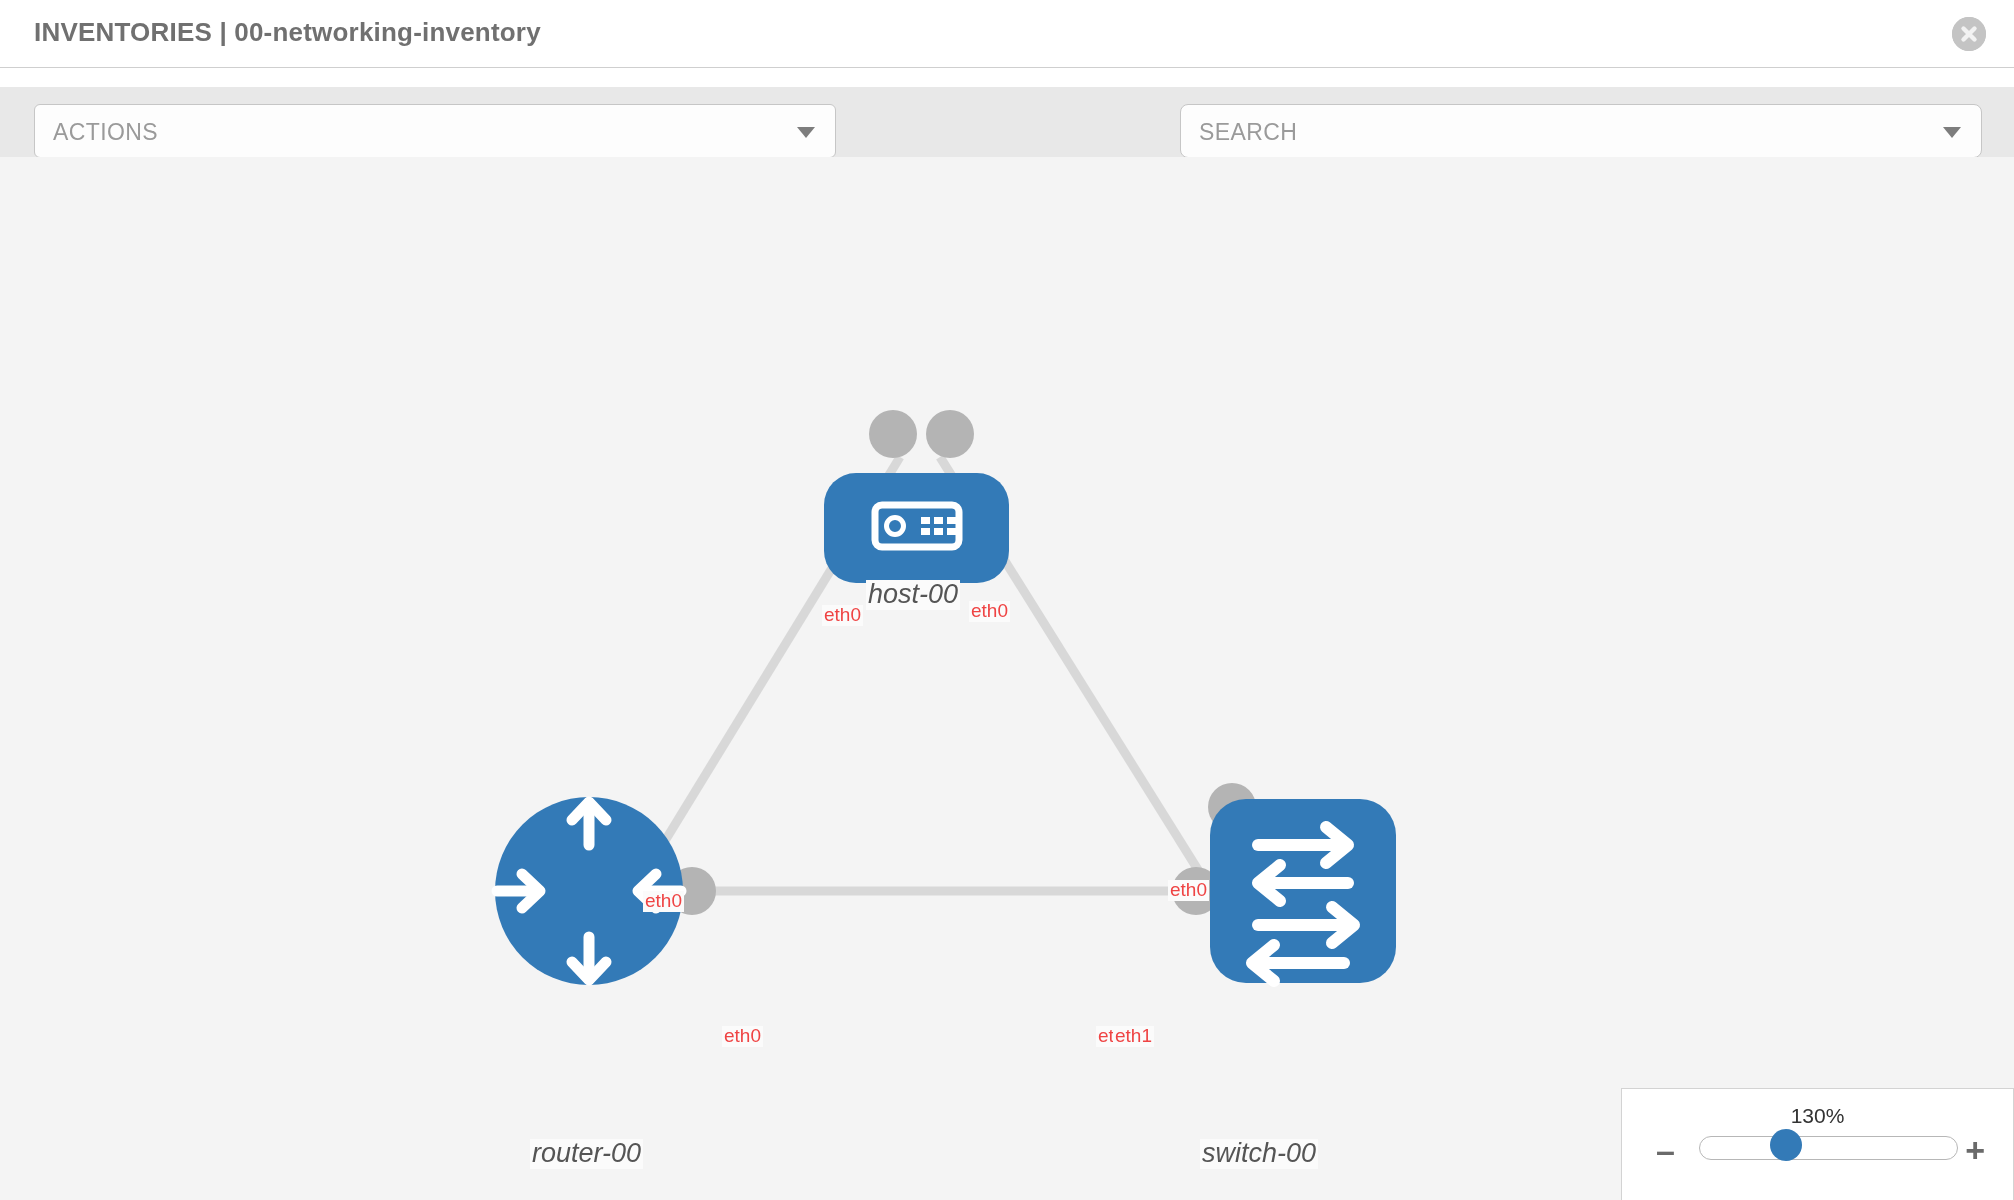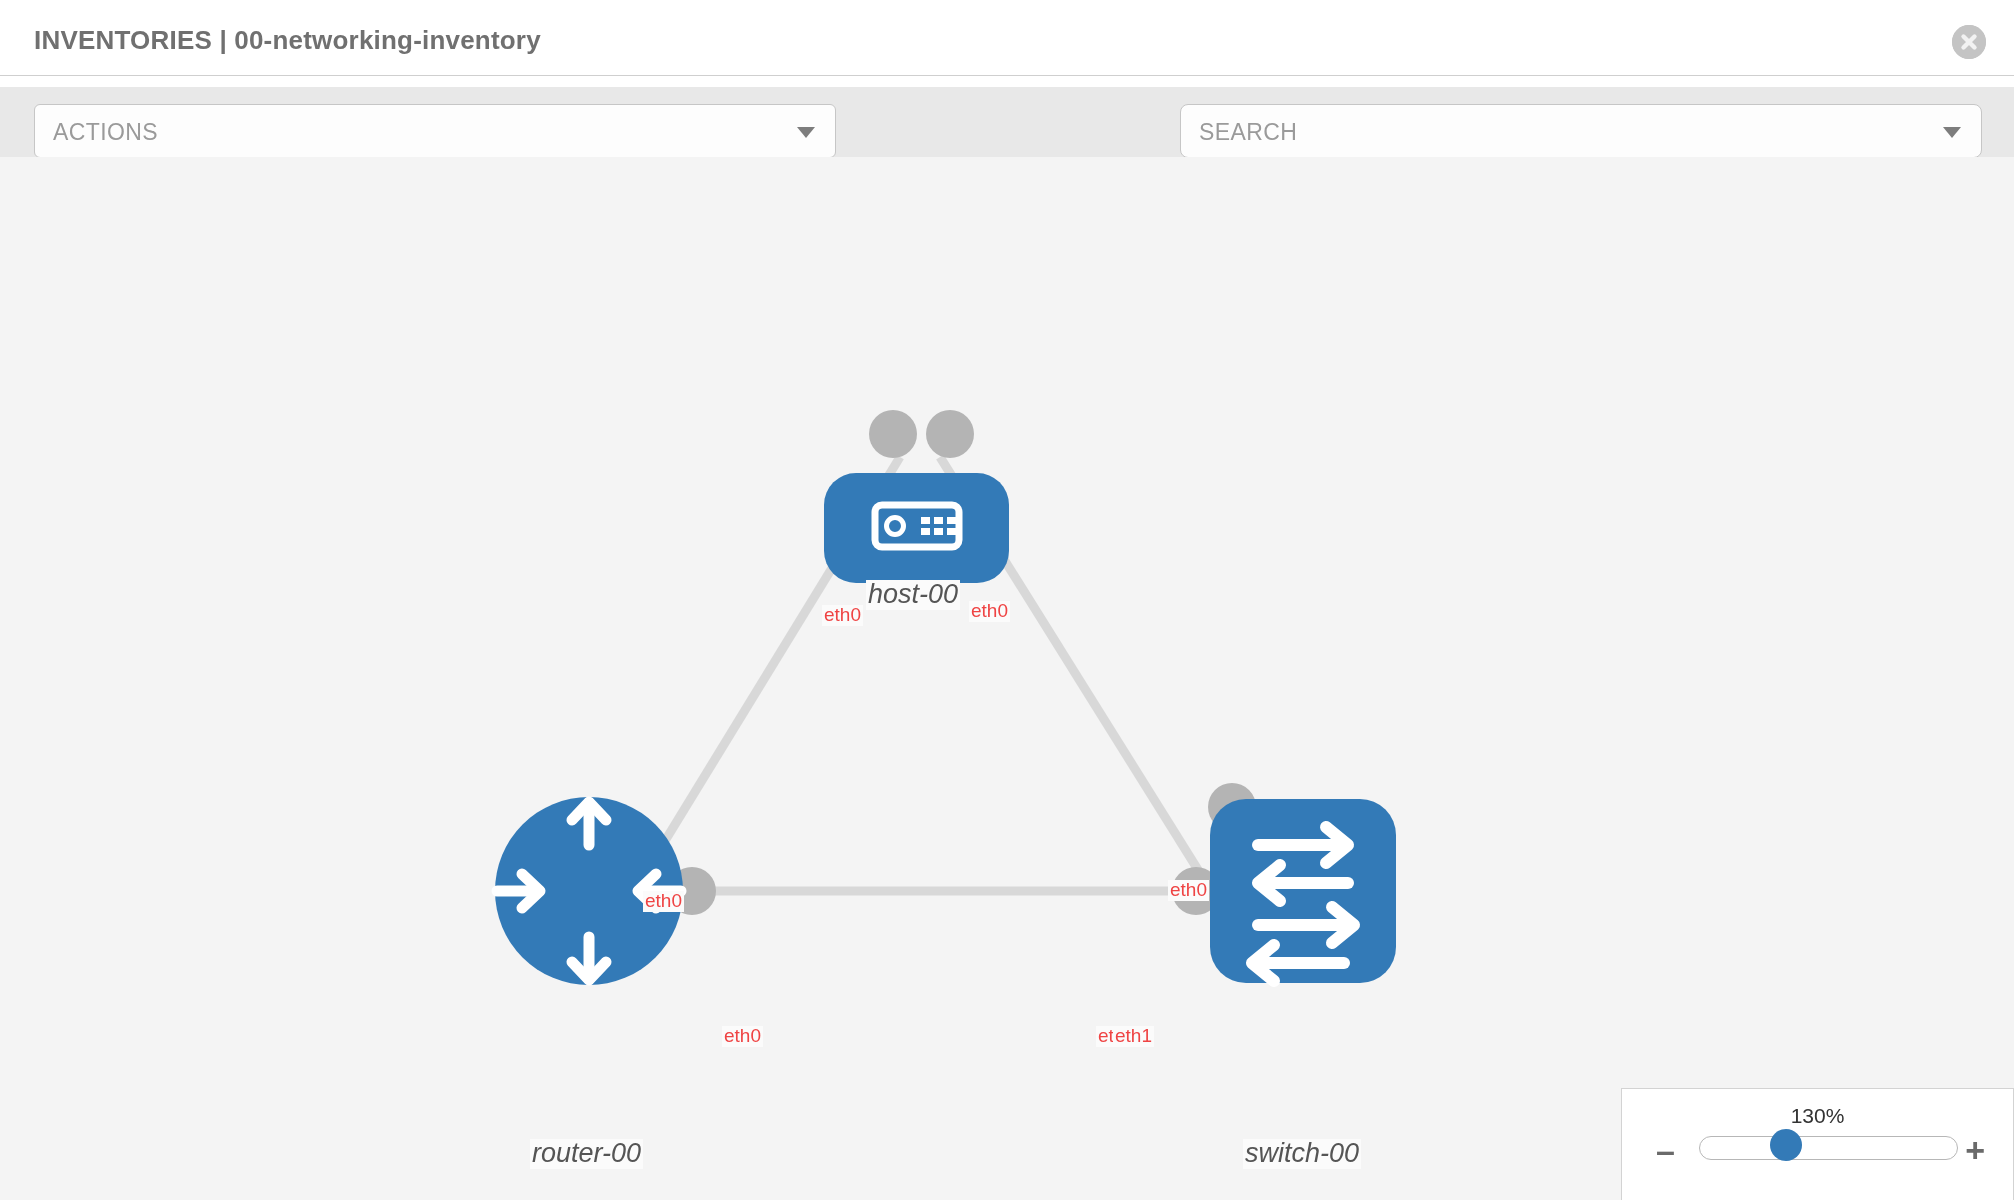--- a/index.html
+++ b/index.html
@@ -14,21 +14,21 @@
   #app {
     position: relative;
     width: 2014px;
     height: 1200px;
     background: #ffffff;
   }
 
   
   .header {
     position: absolute;
-    top: 8px; left: 0;
+    top: 0; left: 0;
     width: 2014px;
     height: 68px;
     background: #ffffff;
     border-bottom: 1px solid #cfcfcf;
   }
   .header-title {
     position: absolute;
     left: 34px;
     top: 17px;
     font-size: 26px;
@@ -315,21 +315,21 @@
           <path d="M1332 750 L1354 768 L1332 786"></path>
 
           <path d="M1344 806 L1254 806"></path>
           <path d="M1274 788 L1252 806 L1274 824"></path>
         </g>
       </g>
     </svg>
 
     <div class="node-label" style="left:866px; top:423px;">host-00</div>
     <div class="node-label" style="left:530px; top:982px;text-align:right;">router-00</div>
-    <div class="node-label" style="left:1243px; top:982px;">switch-00</div>
+    <div class="node-label" style="left:1200px; top:982px;">switch-00</div>
 
     <div class="edge-label" style="left:822px; top:448px;">eth0</div>
     <div class="edge-label" style="left:969px; top:444px;">eth0</div>
     <div class="edge-label" style="left:643px; top:734px;">eth0</div>
     <div class="edge-label" style="left:1168px; top:723px;">eth0</div>
     <div class="edge-label" style="left:722px; top:869px;">eth0</div>
     <div class="edge-label" style="left:1096px; top:869px;">eth0</div>
     <div class="edge-label" style="left:1113px; top:869px;">eth1</div>
   </div>
 

